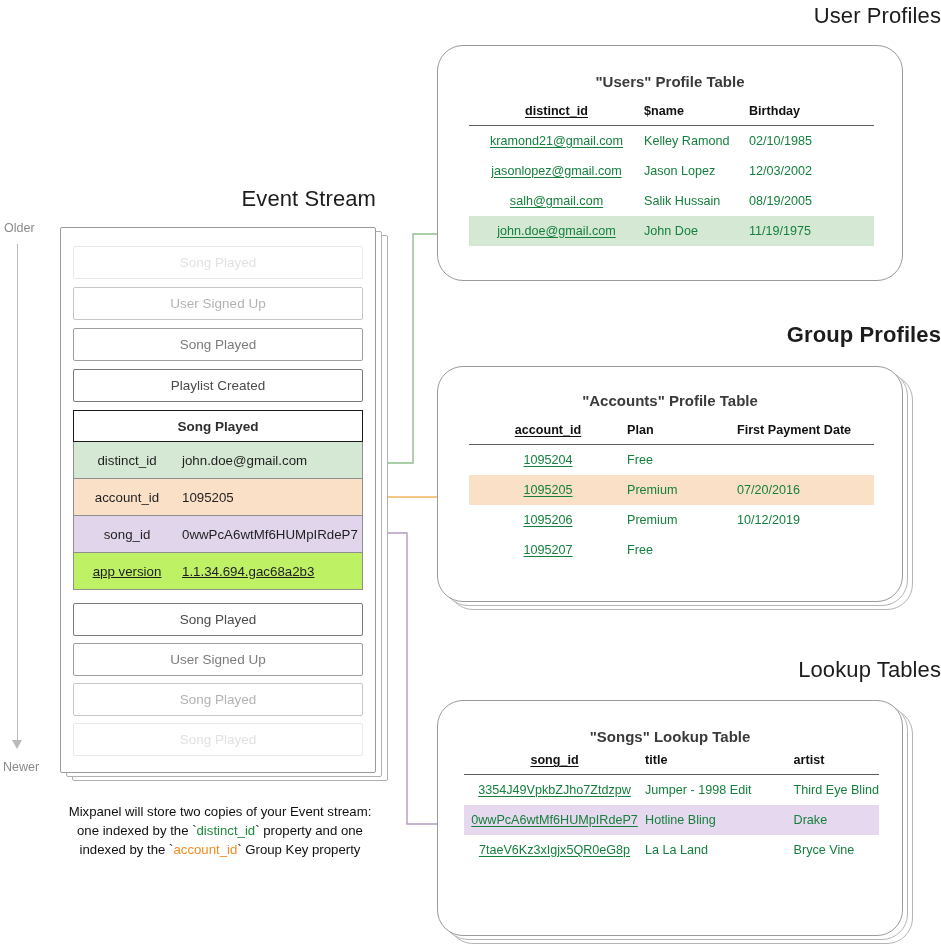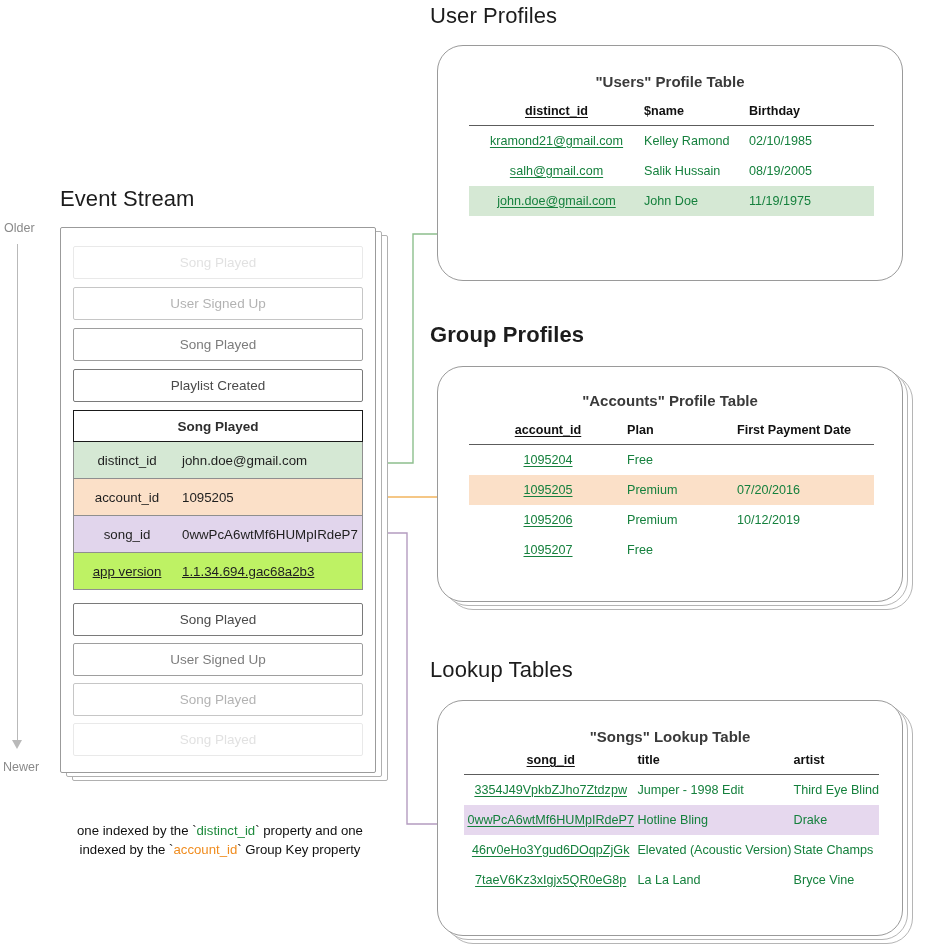--- a/index.html
+++ b/index.html
@@ -15,21 +15,21 @@
     overflow: hidden;
   }
   .canvas { position: absolute; inset: 0; }
 
   
   .section-title {
     position: absolute;
     font-size: 22px;
     font-weight: 400;
     color: #1c1c1c;
-    text-align: left;
+    text-align: right;
     letter-spacing: 0.1px;
     white-space: nowrap;
   }
 
   
   .timeline-label {
     position: absolute;
     font-size: 12.5px;
     color: #8a8a8a;
     white-space: nowrap;
@@ -266,21 +266,21 @@
   </div>
 
   <div id="ev-rows-below">
       <div class="ev-row ev-full" style="top: 603px;">Song Played</div>
       <div class="ev-row ev-fade-3" style="top: 643px;">User Signed Up</div>
       <div class="ev-row ev-fade-2" style="top: 683px;">Song Played</div>
       <div class="ev-row ev-fade-1" style="top: 723px;">Song Played</div>
     </div>
 
   <div id="caption">
-    <br>
+    <span>Mixpanel will store two copies of your Event stream:</span><br>
     <span>one indexed by the `</span><span class="tok-green">distinct_id</span><span>` property and one</span><br>
     <span>indexed by the `</span><span class="tok-orange">account_id</span><span>` Group Key property</span>
   </div>
 
   <div class="section-title" style="left:430px; top:3px; width:511px;">User Profiles</div>
   <div class="card-stack">
     <div class="card-main" style="left:437px; top:45px; width:466px; height:236px;">
       <div class="tbl-title" style="top:27px;">"Users" Profile Table</div>
       <table class="tbl" id="tbl-users" style="left:31px; top:58px; width:405px;">
           <thead>
@@ -288,20 +288,25 @@
               <th class="key-col" style="width: 175px;">distinct_id</th>
               <th style="width: 105px; margin-left: 42px;">$name</th>
               <th style="width: 125px;">Birthday</th>
             </tr>
           </thead>
           <tbody>
             <tr>
               <td class="key-col"><span>kramond21@gmail.com</span></td>
               <td>Kelley Ramond</td>
               <td>02/10/1985</td>
+            </tr>
+            <tr>
+              <td class="key-col"><span>jasonlopez@gmail.com</span></td>
+              <td>Jason Lopez</td>
+              <td>12/03/2002</td>
             </tr>
             <tr>
               <td class="key-col"><span>salh@gmail.com</span></td>
               <td>Salik Hussain</td>
               <td>08/19/2005</td>
             </tr>
             <tr class="hl-green">
               <td class="key-col"><span>john.doe@gmail.com</span></td>
               <td>John Doe</td>
               <td>11/19/1975</td>
@@ -370,25 +375,20 @@
               <td class="key-col"><span>3354J49VpkbZJho7Ztdzpw</span></td>
               <td>Jumper - 1998 Edit</td>
               <td>Third Eye Blind</td>
             </tr>
             <tr class="hl-purple">
               <td class="key-col"><span>0wwPcA6wtMf6HUMpIRdeP7</span></td>
               <td>Hotline Bling</td>
               <td>Drake</td>
             </tr>
             <tr>
-              <td class="key-col"><span>46rv0eHo3Ygud6DOqpZjGk</span></td>
-              <td>Elevated (Acoustic Version)</td>
-              <td>State Champs</td>
-            </tr>
-            <tr>
               <td class="key-col"><span>7taeV6Kz3xIgjx5QR0eG8p</span></td>
               <td>La La Land</td>
               <td>Bryce Vine</td>
             </tr>
           </tbody>
         </table>
     </div>
   </div>
 
 </div>

